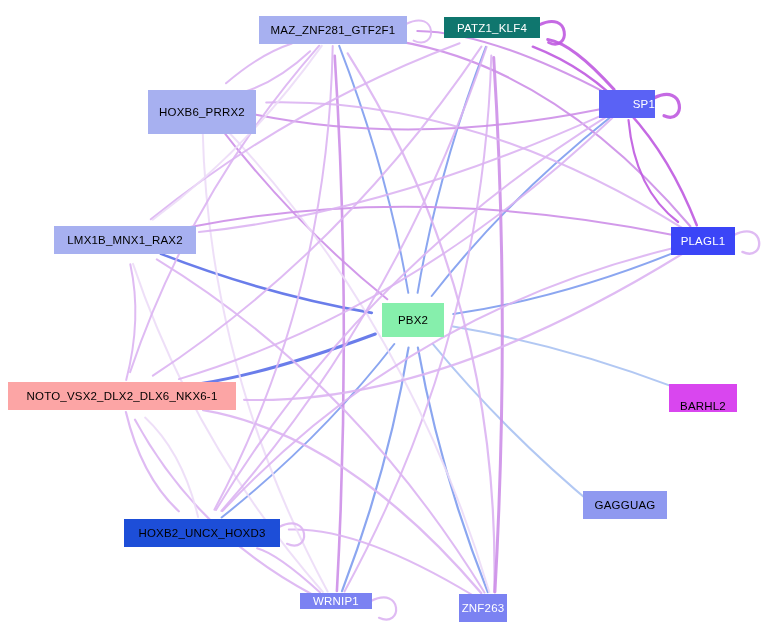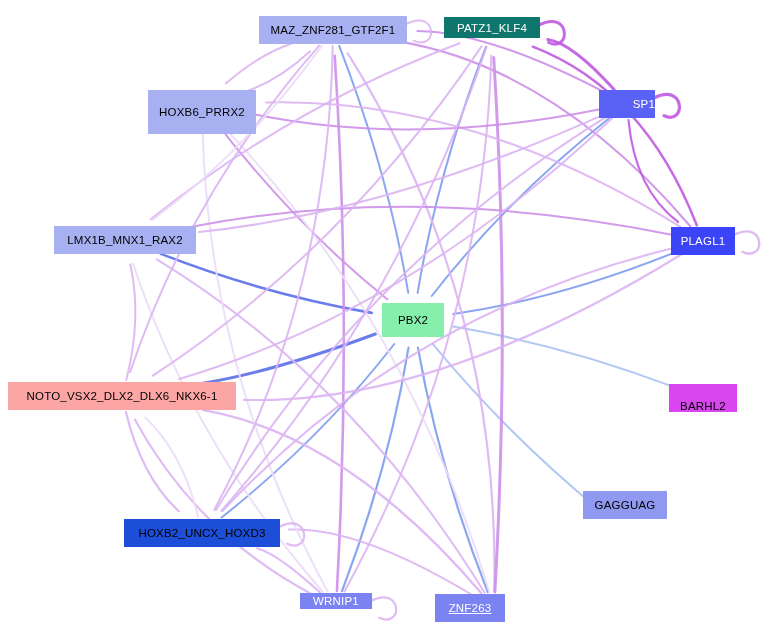--- a/index.html
+++ b/index.html
@@ -284,17 +284,17 @@
       </div>
       <div class="node" style="left: 124px; top: 519px; width: 156px; height: 28px; background: #1d4ed8; color: rgb(0, 0, 0);">
         <span>HOXB2_UNCX_HOXD3</span>
       </div>
       <div class="node" style="left: 583px; top: 491px; width: 84px; height: 28px; background: rgb(143, 153, 240); color: rgb(0, 0, 0);">
         <span>GAGGUAG</span>
       </div>
       <div class="node" style="left: 300px; top: 593px; width: 72px; height: 16px; background: rgb(123, 130, 242); color: rgb(255, 255, 255);">
         <span>WRNIP1</span>
       </div>
-      <div class="node" style="left: 435px; top: 594px; width: 70px; height: 28px; background: rgb(123, 130, 242); color: rgb(255, 255, 255); text-decoration: underline;">
+      <div class="node" style="left: 459px; top: 594px; width: 48px; height: 28px; background: rgb(123, 130, 242); color: rgb(255, 255, 255);">
         <span>ZNF263</span>
       </div>
     </div>
 </div>
 
 </body></html>

